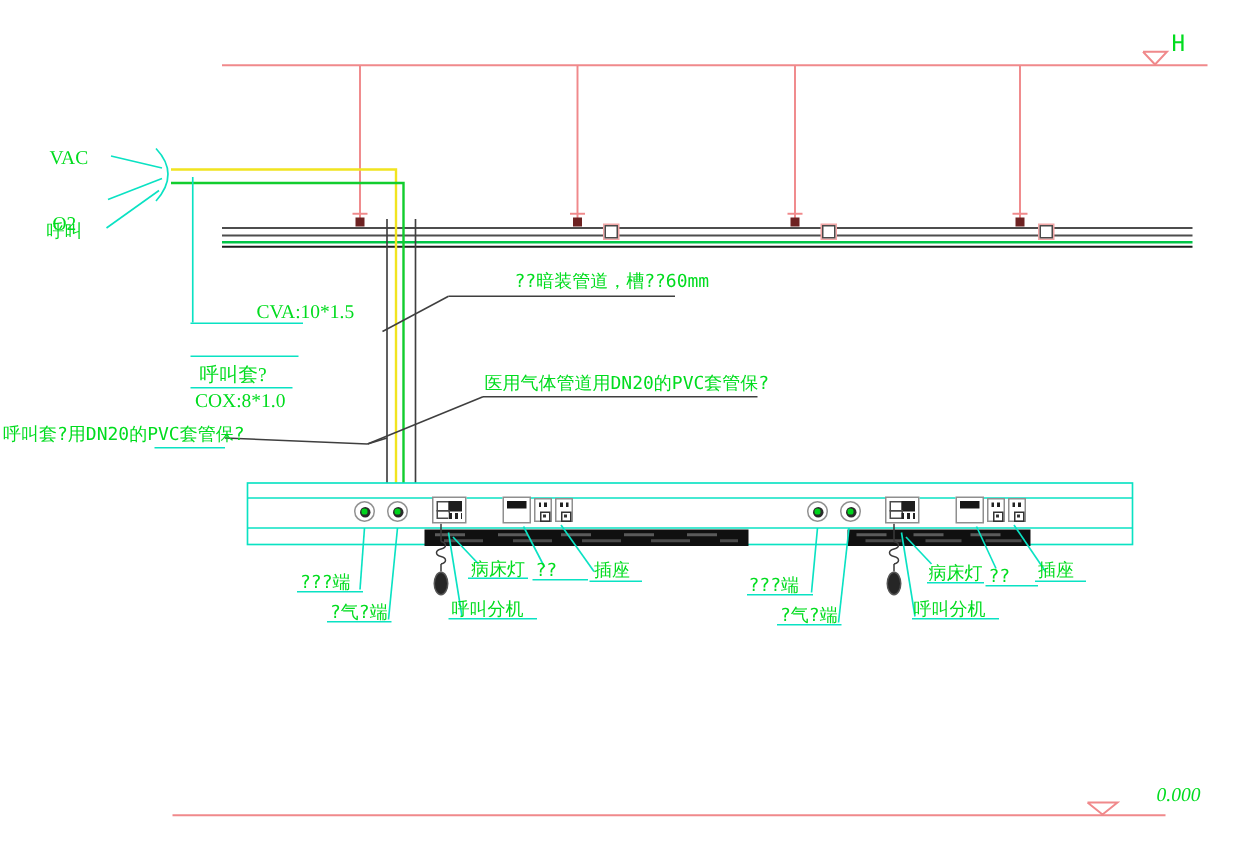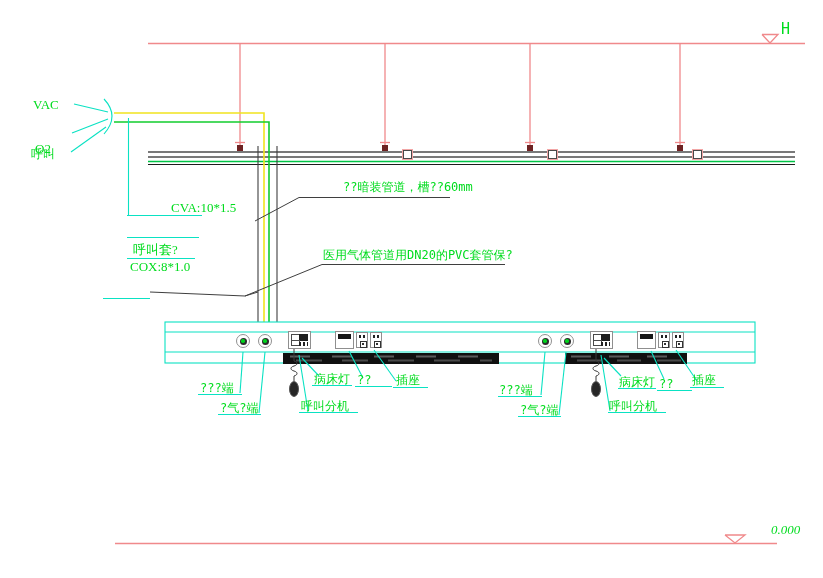--- a/index.html
+++ b/index.html
@@ -217,20 +217,21 @@
   <div class="txt lg" style="left:33px;top:98px;">VAC</div>
   <div class="txt lg" style="left:35px;top:142px;">O2</div>
   <div class="txt" style="left:31px;top:148px;">呼叫</div>
 
   <div class="txt lg" style="left:130px;top:201px;margin-left:41px;">CVA:10*1.5</div>
   <div class="txt lg" style="left:130px;top:224px;margin-top:36px;">COX:8*1.0</div>
   <div class="txt lg" style="left:133px;top:243px;">呼叫套?</div>
 
   <div class="txt" style="left:300px;top:181px;margin-left:43px;">??暗装管道，槽??60mm</div>
   <div class="txt" style="left:323px;top:249px;text-align:center;">医用气体管道用DN20的PVC套管保?</div>
+  <div class="txt" style="left:2px;top:283px;">呼叫套?用DN20的PVC套管保?</div>
 
   <div class="txt xl" style="left:781px;top:21px;">H</div>
   <div class="txt lg italic" style="left:771px;top:523px;">0.000</div>
 
   <div class="txt" style="left:200px;top:382px;">???端</div>
   <div class="txt" style="left:220px;top:402px;">?气?端</div>
   <div class="txt" style="left:301px;top:400px;">呼叫分机</div>
   <div class="txt" style="left:314px;top:373px;">病床灯</div>
   <div class="txt" style="left:357px;top:374px;">??</div>
   <div class="txt" style="left:396px;top:374px;">插座</div>

